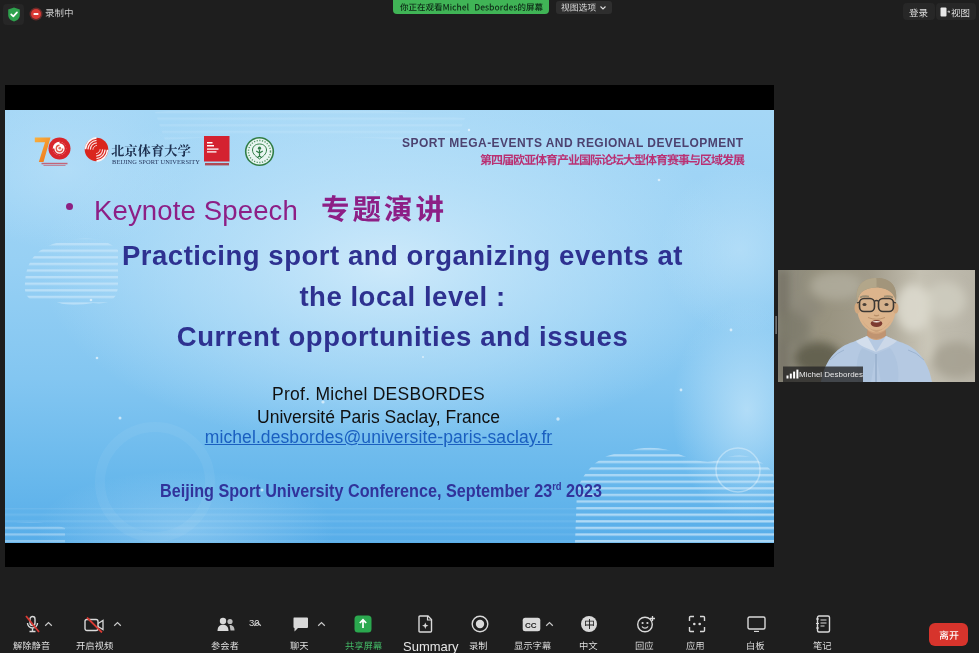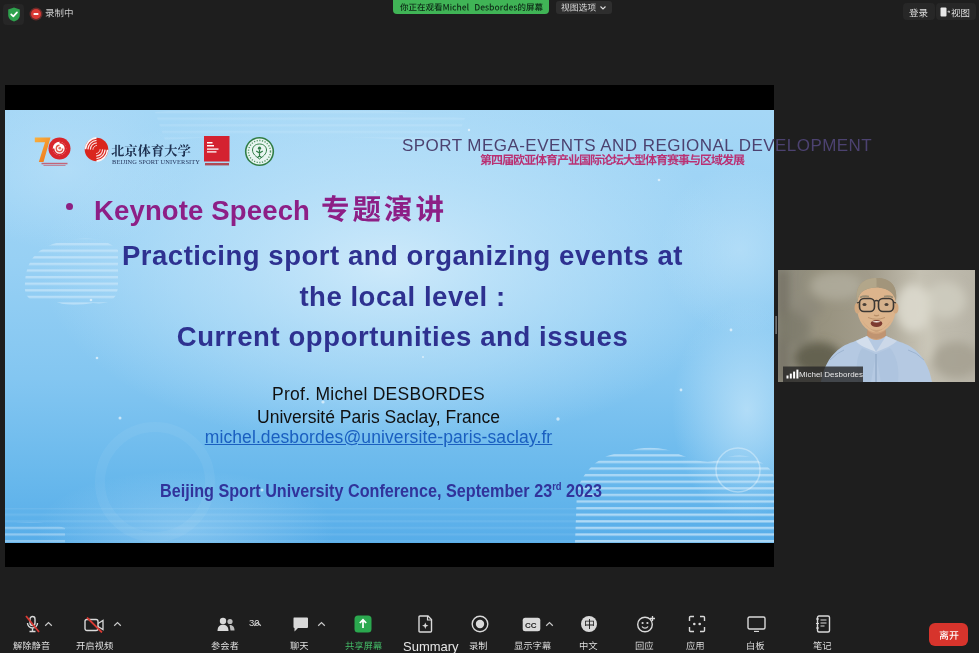--- a/index.html
+++ b/index.html
@@ -134,23 +134,23 @@
       </g>
 </svg>
 <svg class="abs" style="left:244px;top:136px" width="31" height="31" viewBox="0 0 31 31">
 <circle cx="15.5" cy="15.5" r="14.2" fill="#eef7f0" opacity="0.9"></circle>
 <circle cx="15.5" cy="15.5" r="13.8" fill="none" stroke="#2f7d46" stroke-width="1.6"></circle>
 <circle cx="15.5" cy="15.5" r="11" fill="none" stroke="#2f7d46" stroke-width="1.4" stroke-dasharray="1.2 1.5" opacity="0.8"></circle>
 <path d="M15.5 8 C11 8 8.5 11 8.5 14 C8.5 18 12 20.5 15.5 23 C19 20.5 22.5 18 22.5 14 C22.5 11 20 8 15.5 8 Z" fill="none" stroke="#2f7d46" stroke-width="1"></path>
 <circle cx="15.5" cy="12.2" r="1.6" fill="#2f7d46"></circle>
 <path d="M15.5 14 L15.5 20 M12.2 15 L15.5 17 L18.8 15 M13.5 21.5 L15.5 20 L17.5 21.5" stroke="#2f7d46" stroke-width="1.2" fill="none"></path>
 </svg>
-<div class="abs" id="hdren" style="left:402px;top:135.5px;font-size:17px;font-weight:normal;letter-spacing:0.45px;color:#4c4270;white-space:nowrap">SPORT MEGA-EVENTS AND REGIONAL DEVELOPMENT</div><svg style="position:absolute;left:480.0px;top:151.3px;" width="266" height="17" viewBox="0 0 266 17">
+<div class="abs" id="hdren" style="left:402px;top:135.5px;font-size:12px;font-weight:bold;letter-spacing:0.45px;color:#4c4270;white-space:nowrap">SPORT MEGA-EVENTS AND REGIONAL DEVELOPMENT</div><svg style="position:absolute;left:480.0px;top:151.3px;" width="266" height="17" viewBox="0 0 266 17">
       <path transform="translate(0,13.2)" d="M7.2 -10.3C6.9 -9.2 6.3 -8.2 5.6 -7.5C5.9 -7.4 6.4 -7.1 6.7 -6.9H3.8L5.0 -7.3C4.9 -7.6 4.8 -7.9 4.6 -8.2H6.2V-9.3H3.4C3.5 -9.5 3.6 -9.7 3.7 -9.9L2.4 -10.3C2.0 -9.2 1.2 -8.1 0.4 -7.4C0.7 -7.3 1.2 -7.0 1.5 -6.8V-5.7H5.2V-5.0H1.9C1.8 -4.0 1.7 -2.7 1.5 -1.9H4.1C3.1 -1.1 1.8 -0.5 0.6 -0.1C0.9 0.2 1.3 0.7 1.5 1.0C2.8 0.5 4.1 -0.3 5.2 -1.3V1.1H6.6V-1.9H9.5C9.4 -1.2 9.3 -0.9 9.2 -0.8C9.1 -0.7 9.0 -0.7 8.8 -0.7C8.5 -0.7 8.0 -0.7 7.5 -0.7C7.8 -0.4 7.9 0.2 7.9 0.6C8.6 0.6 9.1 0.6 9.5 0.6C9.8 0.5 10.1 0.4 10.4 0.1C10.7 -0.2 10.8 -1.0 11.0 -2.6C11.0 -2.7 11.0 -3.1 11.0 -3.1H6.6V-3.8H10.4V-6.9H9.2L10.4 -7.4C10.3 -7.6 10.1 -7.9 9.9 -8.2H11.6V-9.3H8.4C8.4 -9.5 8.5 -9.7 8.6 -10.0ZM3.2 -3.8H5.2V-3.1H3.1ZM6.6 -5.7H9.0V-5.0H6.6ZM1.7 -6.9C2.1 -7.2 2.4 -7.7 2.8 -8.2H3.1C3.4 -7.8 3.7 -7.2 3.8 -6.9ZM6.9 -6.9C7.2 -7.2 7.5 -7.7 7.8 -8.2H8.3C8.7 -7.8 9.0 -7.2 9.2 -6.9Z M11.9 -9.2V0.7H13.4V-0.1H20.5V0.6H22.1V-9.2ZM13.4 -1.5V-3.2C13.7 -2.9 14.0 -2.4 14.2 -2.1C16.1 -3.1 16.3 -4.9 16.4 -7.8H17.5V-4.6C17.5 -3.4 17.8 -2.8 18.9 -2.8C19.1 -2.8 19.7 -2.8 20.0 -2.8C20.2 -2.8 20.4 -2.8 20.5 -2.9V-1.5ZM13.4 -3.2V-7.8H15.0C14.9 -5.4 14.8 -4.1 13.4 -3.2ZM18.9 -7.8H20.5V-4.1C20.3 -4.0 20.1 -4.0 19.9 -4.0C19.7 -4.0 19.3 -4.0 19.1 -4.0C18.9 -4.0 18.9 -4.2 18.9 -4.6Z M25.4 -4.8V1.1H26.8V0.7H31.5V1.1H33.0V-4.8H29.8V-6.0H32.8V-9.6H23.6V-6.1C23.6 -4.2 23.5 -1.5 22.3 0.3C22.6 0.5 23.3 0.8 23.5 1.1C24.8 -0.9 25.0 -3.9 25.0 -6.0H28.4V-4.8ZM25.0 -8.3H31.3V-7.3H25.0ZM28.4 -1.5V-0.6H26.8V-1.5ZM29.8 -1.5H31.5V-0.6H29.8ZM28.4 -2.7H26.8V-3.6H28.4ZM29.8 -2.7V-3.6H31.5V-2.7Z M36.4 -4.2C36.1 -3.5 35.6 -2.8 35.2 -2.2V-6.3C35.6 -5.6 36.0 -4.9 36.4 -4.2ZM39.1 -9.4H33.8V0.6H39.0V0.4C39.3 0.6 39.5 0.9 39.6 1.2C40.6 0.2 41.3 -0.9 41.6 -2.0C42.1 -0.8 42.8 0.2 43.8 1.1C43.9 0.7 44.4 0.2 44.7 -0.0C43.3 -1.2 42.6 -2.5 42.1 -4.8C42.1 -5.1 42.1 -5.4 42.1 -5.7V-6.6H40.8V-5.7C40.8 -4.2 40.6 -2.0 39.0 -0.3V-0.7H35.2V-1.5C35.4 -1.3 35.7 -1.1 35.9 -0.9C36.3 -1.5 36.8 -2.1 37.2 -2.9C37.5 -2.3 37.7 -1.7 37.9 -1.2L39.1 -1.9C38.9 -2.6 38.4 -3.5 37.9 -4.4C38.3 -5.4 38.6 -6.4 38.9 -7.5L37.6 -7.8C37.5 -7.1 37.3 -6.4 37.0 -5.7C36.6 -6.3 36.2 -6.9 35.8 -7.4L35.2 -7.1V-8.1H39.1ZM40.2 -10.2C39.9 -8.4 39.4 -6.7 38.6 -5.7C38.9 -5.5 39.5 -5.1 39.8 -4.9C40.2 -5.5 40.5 -6.3 40.8 -7.2H43.2C43.0 -6.4 42.8 -5.7 42.6 -5.1L43.7 -4.8C44.1 -5.7 44.5 -7.0 44.7 -8.2L43.8 -8.5L43.6 -8.5H41.2C41.3 -9.0 41.4 -9.5 41.5 -10.0Z M44.8 -6.4C45.3 -5.0 46.0 -3.2 46.2 -2.1L47.6 -2.7C47.3 -3.8 46.6 -5.5 46.1 -6.9ZM44.8 -9.5V-8.1H47.7V-0.9H44.4V0.5H55.6V-0.9H52.2V-2.7L53.5 -2.2C54.0 -3.3 54.6 -4.9 55.1 -6.4L53.6 -6.9C53.3 -5.5 52.7 -3.8 52.2 -2.7V-8.1H55.3V-9.5ZM49.3 -0.9V-8.1H50.6V-0.9Z M57.7 -10.2C57.1 -8.4 56.2 -6.7 55.2 -5.6C55.4 -5.3 55.8 -4.5 55.9 -4.1C56.2 -4.4 56.4 -4.7 56.7 -5.1V1.1H58.0V-7.4C58.4 -8.2 58.8 -9.0 59.0 -9.7ZM58.7 -8.1V-6.7H61.1C60.4 -4.8 59.3 -2.9 58.1 -1.8C58.4 -1.5 58.9 -1.0 59.1 -0.7C59.5 -1.1 59.9 -1.5 60.2 -2.1V-0.9H61.8V1.0H63.2V-0.9H64.8V-2.0C65.1 -1.5 65.4 -1.1 65.8 -0.7C66.0 -1.1 66.5 -1.6 66.9 -1.8C65.7 -3.0 64.6 -4.8 63.9 -6.7H66.5V-8.1H63.2V-10.1H61.8V-8.1ZM61.8 -2.2H60.3C60.9 -3.1 61.4 -4.2 61.8 -5.3ZM63.2 -2.2V-5.4C63.6 -4.2 64.1 -3.2 64.7 -2.2Z M74.4 -4.0V-3.4H69.6V-4.0ZM68.2 -5.1V1.1H69.6V-0.9H74.4V-0.3C74.4 -0.1 74.4 -0.0 74.1 -0.0C73.9 -0.0 72.9 -0.0 72.1 -0.1C72.3 0.2 72.5 0.7 72.6 1.1C73.8 1.1 74.6 1.1 75.1 0.9C75.7 0.7 75.9 0.4 75.9 -0.3V-5.1ZM69.6 -2.4H74.4V-1.8H69.6ZM71.0 -10.0 71.4 -9.2H66.7V-7.9H69.2C68.8 -7.6 68.4 -7.3 68.2 -7.2C67.9 -7.0 67.7 -6.9 67.4 -6.8C67.6 -6.4 67.8 -5.7 67.9 -5.4C68.4 -5.6 69.2 -5.6 75.0 -6.0C75.3 -5.7 75.5 -5.4 75.7 -5.2L76.9 -6.1C76.4 -6.6 75.5 -7.3 74.7 -7.9H77.4V-9.2H73.1C72.9 -9.6 72.6 -10.0 72.4 -10.4ZM73.1 -7.6 73.7 -7.1 70.0 -6.9C70.5 -7.2 70.9 -7.5 71.4 -7.9H73.6Z M81.8 -9.9C82.0 -9.6 82.2 -9.3 82.4 -9.0H78.2V-7.6H81.0L80.0 -7.1C80.3 -6.7 80.6 -6.1 80.8 -5.7H78.3V-4.0C78.3 -2.8 78.2 -1.0 77.3 0.2C77.6 0.4 78.3 0.9 78.5 1.2C79.6 -0.2 79.8 -2.5 79.8 -4.0V-4.3H88.2V-5.7H85.7L86.7 -7.1L85.1 -7.6C84.9 -7.0 84.5 -6.2 84.2 -5.7H81.4L82.2 -6.0C82.1 -6.5 81.7 -7.1 81.3 -7.6H88.0V-9.0H84.1C83.9 -9.3 83.6 -9.9 83.3 -10.2Z M88.8 -7.3C89.3 -5.8 90.0 -3.9 90.2 -2.7L91.6 -3.2C91.3 -4.4 90.7 -6.2 90.1 -7.7ZM98.0 -7.6C97.6 -6.2 96.9 -4.5 96.3 -3.4V-10.0H94.8V-0.9H93.2V-10.0H91.7V-0.9H88.6V0.5H99.4V-0.9H96.3V-3.2L97.4 -2.6C98.0 -3.8 98.8 -5.5 99.3 -7.0Z M101.9 -2.7V-1.5H108.1V-2.7H107.3L107.9 -3.1C107.7 -3.4 107.3 -3.8 107.0 -4.2H107.6V-5.4H105.6V-6.5H107.9V-7.8H102.0V-6.5H104.3V-5.4H102.3V-4.2H104.3V-2.7ZM106.0 -3.8C106.3 -3.5 106.6 -3.0 106.8 -2.7H105.6V-4.2H106.7ZM99.9 -9.7V1.1H101.4V0.5H108.5V1.1H110.1V-9.7ZM101.4 -0.9V-8.4H108.5V-0.9Z M115.6 -9.5V-8.1H120.9V-9.5ZM119.3 -3.8C119.8 -2.5 120.2 -0.9 120.4 0.0L121.7 -0.4C121.5 -1.4 121.0 -3.0 120.5 -4.2ZM115.6 -4.1C115.3 -2.9 114.8 -1.6 114.2 -0.8C114.5 -0.6 115.0 -0.2 115.3 -0.0C115.9 -0.9 116.5 -2.4 116.9 -3.8ZM110.8 -9.7V1.1H112.2V-8.4H113.3C113.1 -7.6 112.8 -6.7 112.5 -5.9C113.3 -5.1 113.4 -4.3 113.4 -3.7C113.4 -3.4 113.4 -3.1 113.2 -3.0C113.1 -2.9 113.0 -2.9 112.9 -2.9C112.7 -2.9 112.5 -2.9 112.3 -2.9C112.5 -2.6 112.7 -2.0 112.7 -1.7C113.0 -1.7 113.3 -1.7 113.5 -1.7C113.8 -1.8 114.0 -1.8 114.2 -2.0C114.7 -2.3 114.8 -2.8 114.8 -3.6C114.8 -4.3 114.7 -5.1 113.9 -6.1C114.2 -7.0 114.7 -8.2 115.0 -9.2L114.0 -9.8L113.8 -9.7ZM115.0 -6.6V-5.2H117.4V-0.6C117.4 -0.5 117.3 -0.4 117.2 -0.4C117.0 -0.4 116.5 -0.4 116.0 -0.4C116.2 0.0 116.4 0.6 116.5 1.1C117.3 1.1 117.9 1.0 118.3 0.8C118.8 0.6 118.9 0.1 118.9 -0.6V-5.2H121.5V-6.6Z M122.0 -9.1C122.8 -8.5 123.8 -7.7 124.2 -7.1L125.2 -8.2C124.7 -8.7 123.6 -9.5 122.9 -10.1ZM130.6 -5.3C129.8 -4.7 128.7 -4.1 127.7 -3.6V-5.7H126.8C127.6 -6.5 128.3 -7.4 128.9 -8.3C129.7 -6.9 130.8 -5.6 131.9 -4.8C132.1 -5.2 132.6 -5.7 132.9 -6.0C131.7 -6.8 130.4 -8.2 129.7 -9.6L129.8 -10.0L128.3 -10.2C127.7 -8.8 126.5 -7.1 124.7 -5.8C125.0 -5.6 125.5 -5.0 125.7 -4.7C125.9 -4.9 126.1 -5.0 126.3 -5.2V-1.1C126.3 0.3 126.7 0.7 128.3 0.7C128.7 0.7 130.2 0.7 130.5 0.7C131.9 0.7 132.3 0.2 132.5 -1.7C132.1 -1.8 131.5 -2.0 131.2 -2.2C131.1 -0.8 131.0 -0.6 130.4 -0.6C130.0 -0.6 128.8 -0.6 128.5 -0.6C127.8 -0.6 127.7 -0.6 127.7 -1.2V-2.2C128.9 -2.7 130.4 -3.4 131.5 -4.0ZM121.4 -6.5V-5.1H123.1V-1.3C123.1 -0.7 122.7 -0.2 122.5 0.0C122.7 0.2 123.1 0.7 123.2 1.0C123.4 0.7 123.8 0.4 125.9 -1.4C125.7 -1.7 125.5 -2.2 125.4 -2.6L124.4 -1.8V-6.5Z M137.1 -9.4V-8.0H142.9V-9.4ZM136.8 0.7C137.2 0.5 137.8 0.4 141.9 -0.1C142.0 0.3 142.2 0.7 142.3 1.0L143.7 0.4C143.3 -0.6 142.5 -2.2 141.9 -3.4L140.6 -3.0L141.3 -1.4L138.4 -1.1C139.1 -2.1 139.7 -3.3 140.2 -4.6H143.5V-6.0H136.5V-4.6H138.4C138.0 -3.2 137.3 -2.0 137.1 -1.6C136.8 -1.2 136.5 -0.9 136.3 -0.8C136.4 -0.4 136.7 0.3 136.8 0.7ZM132.3 -1.7 132.7 -0.2C133.8 -0.7 135.3 -1.4 136.6 -2.1L136.3 -3.3L135.2 -2.9V-6.0H136.4V-7.4H135.2V-10.0H133.7V-7.4H132.4V-6.0H133.7V-2.2C133.2 -2.0 132.7 -1.8 132.3 -1.7Z M148.2 -10.2C148.2 -9.2 148.2 -8.1 148.1 -7.0H143.7V-5.5H147.8C147.3 -3.4 146.2 -1.4 143.4 -0.2C143.9 0.1 144.3 0.6 144.5 1.0C147.1 -0.2 148.4 -2.1 149.0 -4.1C150.0 -1.7 151.4 0.0 153.5 1.0C153.8 0.6 154.3 -0.0 154.6 -0.3C152.4 -1.2 150.9 -3.1 150.1 -5.5H154.4V-7.0H149.6C149.7 -8.1 149.7 -9.2 149.8 -10.2Z M161.3 -9.5V-5.4H162.7V-9.5ZM163.5 -10.1V-4.9C163.5 -4.8 163.5 -4.7 163.3 -4.7C163.1 -4.7 162.5 -4.7 162.0 -4.7C162.2 -4.4 162.4 -3.8 162.4 -3.5C163.3 -3.5 163.9 -3.5 164.3 -3.7C164.8 -3.9 164.9 -4.2 164.9 -4.9V-10.1ZM158.4 -8.5V-7.2H157.3V-8.5ZM155.8 -2.9V-1.6H159.3V-0.6H154.6V0.7H165.4V-0.6H160.7V-1.6H164.2V-2.9H160.7V-3.9H159.7V-6.0H160.8V-7.2H159.7V-8.5H160.6V-9.8H155.1V-8.5H156.0V-7.2H154.7V-6.0H155.9C155.7 -5.4 155.3 -4.8 154.4 -4.3C154.7 -4.1 155.2 -3.6 155.4 -3.3C156.6 -4.0 157.1 -5.0 157.3 -6.0H158.4V-3.7H159.3V-2.9Z M167.7 -10.2C167.1 -8.4 166.2 -6.7 165.2 -5.6C165.4 -5.3 165.8 -4.5 165.9 -4.1C166.2 -4.4 166.4 -4.7 166.7 -5.1V1.1H168.0V-7.4C168.4 -8.2 168.8 -9.0 169.0 -9.7ZM168.7 -8.1V-6.7H171.1C170.4 -4.8 169.3 -2.9 168.1 -1.8C168.4 -1.5 168.9 -1.0 169.1 -0.7C169.5 -1.1 169.9 -1.5 170.2 -2.1V-0.9H171.8V1.0H173.2V-0.9H174.8V-2.0C175.1 -1.5 175.4 -1.1 175.8 -0.7C176.0 -1.1 176.5 -1.6 176.9 -1.8C175.7 -3.0 174.6 -4.8 173.9 -6.7H176.5V-8.1H173.2V-10.1H171.8V-8.1ZM171.8 -2.2H170.3C170.9 -3.1 171.4 -4.2 171.8 -5.3ZM173.2 -2.2V-5.4C173.6 -4.2 174.1 -3.2 174.7 -2.2Z M184.4 -4.0V-3.4H179.6V-4.0ZM178.2 -5.1V1.1H179.6V-0.9H184.4V-0.3C184.4 -0.1 184.4 -0.0 184.1 -0.0C183.9 -0.0 182.9 -0.0 182.1 -0.1C182.3 0.2 182.5 0.7 182.6 1.1C183.8 1.1 184.6 1.1 185.1 0.9C185.7 0.7 185.9 0.4 185.9 -0.3V-5.1ZM179.6 -2.4H184.4V-1.8H179.6ZM181.0 -10.0 181.4 -9.2H176.7V-7.9H179.2C178.8 -7.6 178.4 -7.3 178.2 -7.2C177.9 -7.0 177.7 -6.9 177.4 -6.8C177.6 -6.4 177.8 -5.7 177.9 -5.4C178.4 -5.6 179.2 -5.6 185.0 -6.0C185.3 -5.7 185.5 -5.4 185.7 -5.2L186.9 -6.1C186.4 -6.6 185.5 -7.3 184.7 -7.9H187.4V-9.2H183.1C182.9 -9.6 182.6 -10.0 182.4 -10.4ZM183.1 -7.6 183.7 -7.1 180.0 -6.9C180.5 -7.2 180.9 -7.5 181.4 -7.9H183.6Z M192.4 -2.3C192.1 -0.9 191.2 -0.3 187.6 -0.0C187.8 0.2 188.0 0.7 188.1 1.0C192.2 0.6 193.4 -0.3 193.9 -2.3ZM193.2 -0.5C194.7 -0.1 196.8 0.6 197.8 1.1L198.6 0.1C197.9 -0.2 196.8 -0.6 195.8 -0.9H196.7V-2.7C197.1 -2.6 197.5 -2.4 197.8 -2.3C198.0 -2.6 198.4 -3.1 198.7 -3.4C197.9 -3.6 197.1 -3.9 196.4 -4.3H198.3V-5.3H195.4V-5.8H197.0V-6.5H195.4V-7.0H197.0V-7.4H198.3V-9.5H194.0C193.9 -9.8 193.7 -10.1 193.6 -10.4L192.1 -10.0C192.2 -9.8 192.3 -9.6 192.4 -9.5H187.8V-7.4H189.0V-7.0H190.6V-6.5H189.1V-5.8H190.6V-5.3H187.7V-4.3H190.0C189.2 -3.8 188.2 -3.4 187.3 -3.2C187.6 -2.9 187.9 -2.4 188.1 -2.1C188.6 -2.3 189.1 -2.5 189.5 -2.7V-0.8H190.8V-2.6H195.4V-1.0C194.9 -1.2 194.4 -1.3 193.9 -1.4ZM194.1 -8.2V-7.8H191.9V-8.2H190.6V-7.8H189.1V-8.4H196.9V-7.8H195.4V-8.2ZM191.9 -7.0H194.1V-6.5H191.9ZM191.9 -5.8H194.1V-5.3H191.9ZM191.6 -4.3H194.6C194.8 -4.1 195.1 -3.9 195.4 -3.6H190.9C191.2 -3.9 191.4 -4.1 191.6 -4.3Z M199.6 -1.7V-0.7H203.2V-0.3C203.2 -0.1 203.1 -0.0 202.9 0.0C202.7 0.0 202.0 0.0 201.4 -0.0C201.6 0.3 201.8 0.8 201.9 1.1C202.9 1.1 203.6 1.1 204.0 0.9C204.5 0.7 204.7 0.4 204.7 -0.3V-0.7H206.8V-0.2H208.3V-2.3H209.6V-3.4H208.3V-4.9H204.7V-5.4H208.1V-7.8H204.7V-8.3H209.3V-9.4H204.7V-10.2H203.2V-9.4H198.7V-8.3H203.2V-7.8H200.0V-5.4H203.2V-4.9H199.7V-3.9H203.2V-3.4H198.5V-2.3H203.2V-1.7ZM201.3 -6.9H203.2V-6.3H201.3ZM204.7 -6.9H206.6V-6.3H204.7ZM204.7 -3.9H206.8V-3.4H204.7ZM204.7 -2.3H206.8V-1.7H204.7Z M209.6 -3.1V-1.8H217.1V-3.1ZM212.0 -10.0C211.7 -8.2 211.2 -5.8 210.9 -4.4L212.1 -4.4H212.4H218.4C218.2 -2.1 217.9 -0.9 217.5 -0.6C217.3 -0.5 217.1 -0.5 216.8 -0.5C216.4 -0.5 215.4 -0.5 214.5 -0.5C214.8 -0.1 215.0 0.5 215.0 0.9C215.9 0.9 216.8 1.0 217.3 0.9C217.9 0.9 218.3 0.7 218.7 0.3C219.3 -0.3 219.6 -1.7 219.9 -5.1C219.9 -5.3 220.0 -5.7 220.0 -5.7H212.7L213.0 -7.4H219.7V-8.7H213.3L213.5 -9.9Z M231.2 -9.7H221.0V0.7H231.5V-0.6H222.4V-8.3H231.2ZM223.2 -6.7C224.0 -6.0 224.9 -5.3 225.8 -4.5C224.8 -3.6 223.7 -2.9 222.7 -2.3C223.0 -2.0 223.5 -1.5 223.8 -1.2C224.8 -1.8 225.9 -2.6 226.9 -3.6C227.8 -2.7 228.7 -1.8 229.2 -1.2L230.4 -2.3C229.8 -2.9 228.8 -3.7 227.9 -4.6C228.7 -5.4 229.4 -6.4 230.0 -7.4L228.6 -7.9C228.1 -7.1 227.5 -6.2 226.8 -5.5C225.9 -6.2 224.9 -6.9 224.2 -7.5Z M236.4 -5.3H237.3V-3.9H236.4ZM235.3 -6.4V-2.8H238.4V-6.4ZM231.3 -1.8 231.9 -0.4C232.8 -0.9 234.0 -1.6 235.1 -2.2L234.7 -3.5L233.8 -3.0V-6.0H234.8V-7.3H233.8V-10.0H232.5V-7.3H231.4V-6.0H232.5V-2.4C232.1 -2.1 231.6 -2.0 231.3 -1.8ZM241.1 -6.4C240.9 -5.7 240.7 -4.9 240.4 -4.2C240.3 -5.1 240.2 -6.2 240.2 -7.2H242.5V-8.5H242.0L242.5 -9.0C242.2 -9.4 241.6 -9.9 241.2 -10.2L240.4 -9.5C240.7 -9.2 241.1 -8.9 241.4 -8.5H240.1C240.1 -9.1 240.1 -9.6 240.1 -10.2H238.8L238.8 -8.5H234.9V-7.2H238.8C238.9 -5.4 239.1 -3.6 239.3 -2.2C239.2 -1.9 239.0 -1.7 238.8 -1.5L238.7 -2.5C237.2 -2.1 235.6 -1.8 234.6 -1.6L234.9 -0.2C236.0 -0.5 237.3 -0.8 238.6 -1.2C238.1 -0.7 237.6 -0.3 237.0 0.1C237.3 0.3 237.9 0.8 238.1 1.0C238.7 0.6 239.3 0.0 239.8 -0.6C240.1 0.4 240.6 1.1 241.3 1.1C242.2 1.1 242.6 0.6 242.8 -1.0C242.5 -1.2 242.1 -1.5 241.8 -1.8C241.8 -0.7 241.7 -0.3 241.5 -0.3C241.2 -0.3 240.9 -0.9 240.7 -2.0C241.4 -3.2 242.0 -4.6 242.3 -6.2Z M250.0 -9.5C250.5 -9.0 251.1 -8.2 251.4 -7.8L252.6 -8.5C252.3 -8.9 251.6 -9.7 251.1 -10.2ZM243.6 -6.0C243.7 -6.2 244.2 -6.3 244.9 -6.3H246.4C245.7 -4.0 244.4 -2.2 242.2 -1.0C242.6 -0.7 243.1 -0.2 243.3 0.1C244.7 -0.7 245.8 -1.7 246.7 -3.0C247.0 -2.4 247.5 -1.8 248.0 -1.3C247.0 -0.8 246.0 -0.4 244.8 -0.2C245.1 0.1 245.4 0.7 245.6 1.1C246.9 0.8 248.1 0.3 249.1 -0.4C250.2 0.3 251.4 0.8 252.8 1.1C253.0 0.7 253.4 0.1 253.7 -0.2C252.4 -0.4 251.3 -0.8 250.4 -1.3C251.3 -2.2 252.1 -3.4 252.6 -4.9L251.6 -5.4L251.3 -5.3H247.8C247.9 -5.6 248.0 -5.9 248.1 -6.3H253.3L253.4 -7.7H248.5C248.7 -8.4 248.8 -9.2 248.9 -10.0L247.3 -10.3C247.2 -9.4 247.0 -8.5 246.8 -7.7H245.2C245.5 -8.3 245.8 -9.0 246.0 -9.7L244.5 -9.9C244.3 -9.0 243.8 -8.1 243.7 -7.8C243.5 -7.5 243.3 -7.4 243.1 -7.3C243.3 -7.0 243.5 -6.3 243.6 -6.0ZM249.1 -2.1C248.5 -2.7 248.0 -3.2 247.6 -3.9H250.6C250.2 -3.2 249.7 -2.6 249.1 -2.1Z M256.9 1.2V1.1C257.2 1.0 257.6 0.9 260.2 0.3C260.2 0.0 260.3 -0.5 260.4 -0.9L258.3 -0.5V-2.4H259.6C260.4 -0.6 261.7 0.5 263.8 1.1C264.0 0.7 264.3 0.2 264.6 -0.1C263.8 -0.3 263.1 -0.5 262.5 -0.9C263.0 -1.1 263.6 -1.5 264.1 -1.8L263.2 -2.4H264.5V-3.6H262.2V-4.4H264.0V-5.6H262.2V-6.5H263.8V-9.7H254.5V-6.1C254.5 -4.2 254.5 -1.5 253.3 0.4C253.6 0.5 254.3 0.9 254.5 1.1C255.8 -0.9 256.0 -4.0 256.0 -6.1V-6.5H257.8V-5.6H256.3V-4.4H257.8V-3.6H256.0V-2.4H257.0V-1.1C257.0 -0.5 256.6 -0.2 256.4 -0.0C256.6 0.3 256.8 0.8 256.9 1.2ZM259.1 -4.4H260.9V-3.6H259.1ZM259.1 -5.6V-6.5H260.9V-5.6ZM260.9 -2.4H262.8C262.4 -2.1 262.0 -1.8 261.6 -1.6C261.3 -1.8 261.1 -2.1 260.9 -2.4ZM256.0 -8.5H262.4V-7.7H256.0Z" fill="#b93073"></path>
-    </svg><div class="abs" style="left:65.5px;top:203px;width:7px;height:7px;border-radius:50%;background:#8d2182"></div><div class="abs" id="keynote" style="left:94px;top:194.5px;font-size:27.5px;font-weight:bold;letter-spacing:0.15px;color:#8d1f86;white-space:nowrap">Keynote Speech</div><svg style="position:absolute;left:321.0px;top:187.7px;" width="128" height="40" viewBox="0 0 128 40">
+    </svg><div class="abs" style="left:65.5px;top:203px;width:7px;height:7px;border-radius:50%;background:#8d2182"></div><div class="abs" id="keynote" style="left:94px;top:194.5px;font-size:27.5px;font-weight:normal;letter-spacing:0.15px;color:#8d1f86;white-space:nowrap">Keynote Speech</div><svg style="position:absolute;left:321.0px;top:187.7px;" width="128" height="40" viewBox="0 0 128 40">
       <path transform="translate(0,31.4)" d="M11.3 -24.4 10.6 -21.6H3.8V-18.3H9.8L9.1 -15.9H1.4V-12.6H8.2C7.6 -10.6 6.9 -8.7 6.4 -7.1L9.1 -7.1H10.0H19.1C17.8 -5.8 16.5 -4.5 15.1 -3.3C13.0 -4.0 10.7 -4.6 8.8 -5.0L7.0 -2.5C11.6 -1.3 17.7 1.0 20.7 2.7L22.7 -0.3C21.7 -0.8 20.3 -1.4 18.7 -2.0C21.1 -4.3 23.6 -6.8 25.5 -8.9L22.9 -10.4L22.3 -10.2H11.0L11.8 -12.6H26.9V-15.9H12.7L13.4 -18.3H24.8V-21.6H14.2L14.8 -23.9Z M37.1 -17.3H41.3V-16.0H37.1ZM37.1 -20.8H41.3V-19.5H37.1ZM34.1 -23.1V-13.7H44.5V-23.1ZM50.9 -14.7C50.7 -8.0 50.4 -4.8 44.5 -3.1C45.0 -2.6 45.7 -1.5 46.0 -0.9C52.8 -3.0 53.5 -7.0 53.7 -14.7ZM52.3 -4.8C53.9 -3.6 56.1 -1.9 57.1 -0.8L59.1 -2.9C58.0 -3.9 55.8 -5.6 54.2 -6.7ZM34.2 -8.5C34.1 -4.6 33.7 -1.2 32.1 1.0C32.7 1.3 34.0 2.1 34.4 2.5C35.2 1.4 35.8 0.0 36.2 -1.6C38.4 1.5 42.0 2.0 47.2 2.0H58.2C58.3 1.1 58.8 -0.2 59.3 -0.8C57.0 -0.7 49.2 -0.7 47.3 -0.7C44.8 -0.7 42.6 -0.8 41.0 -1.3V-4.7H45.1V-7.2H41.0V-9.5H45.7V-12.0H32.8V-9.5H38.1V-3.0C37.5 -3.5 37.1 -4.2 36.7 -5.0C36.8 -6.1 36.9 -7.2 36.9 -8.3ZM46.5 -18.3V-6.4H49.3V-15.9H55.0V-6.5H57.9V-18.3H52.8L53.8 -20.3H59.0V-23.1H45.6V-20.3H50.4C50.2 -19.6 50.0 -18.9 49.7 -18.3Z M63.7 -13.6C65.2 -12.9 67.2 -11.7 68.2 -11.0L70.1 -13.8C69.0 -14.5 66.9 -15.6 65.5 -16.2ZM64.4 -0.2 67.4 1.9C68.8 -0.9 70.2 -4.1 71.4 -7.1L68.7 -9.1C67.4 -5.9 65.7 -2.4 64.4 -0.2ZM65.4 -21.3C66.8 -20.5 68.9 -19.4 69.8 -18.6L71.6 -21.0V-16.7H73.8V-14.7H78.8V-13.4H72.5V-2.9H76.3C74.8 -1.8 72.2 -0.8 69.9 -0.1C70.6 0.4 71.9 1.7 72.4 2.4C74.8 1.5 77.7 -0.1 79.6 -1.7L76.4 -2.9H83.5L81.5 -1.6C83.5 -0.4 86.3 1.3 87.5 2.4L90.3 0.3C89.0 -0.6 86.8 -1.9 84.9 -2.9H88.7V-13.4H82.1V-14.7H87.3V-16.7H89.7V-21.9H82.3C82.1 -22.7 81.7 -23.7 81.3 -24.5L77.8 -23.9C78.0 -23.3 78.3 -22.6 78.5 -21.9H71.6V-21.5C70.5 -22.2 68.6 -23.2 67.3 -23.8ZM74.7 -17.4V-19.2H86.5V-17.4ZM75.6 -7.0H78.8V-5.5H75.6ZM82.1 -7.0H85.5V-5.5H82.1ZM75.6 -10.9H78.8V-9.3H75.6ZM82.1 -10.9H85.5V-9.3H82.1Z M96.8 -22.1C98.3 -20.6 100.1 -18.4 101.0 -17.1L103.5 -19.3C102.6 -20.6 100.6 -22.6 99.1 -24.0ZM95.5 -15.5V-12.1H98.8V-3.9C98.8 -2.6 97.9 -1.5 97.3 -1.0C97.8 -0.3 98.7 1.2 99.0 2.1C99.5 1.4 100.4 0.6 105.2 -3.4C104.8 -4.1 104.2 -5.4 104.0 -6.4L102.1 -4.9V-15.5ZM115.2 -15.5V-10.2H111.6V-10.8V-15.5ZM108.2 -24.2V-18.8H104.7V-15.5H108.2V-10.8V-10.2H104.1V-6.7H108.0C107.6 -4.1 106.6 -1.5 104.3 0.2C105.1 0.7 106.4 1.8 106.9 2.4C109.9 0.3 111.0 -3.1 111.4 -6.7H115.2V2.5H118.8V-6.7H122.1V-10.2H118.8V-15.5H121.6V-18.8H118.8V-24.3H115.2V-18.8H111.6V-24.2Z" fill="#8d1f86"></path>
     </svg><div class="abs" id="t1" style="left:30px;top:240px;width:745px;text-align:center;font-size:27.5px;font-weight:bold;letter-spacing:0.53px;color:#2e3190;white-space:nowrap">Practicing sport and organizing events at</div><div class="abs" id="t2" style="left:30px;top:280.5px;width:745px;text-align:center;font-size:27.5px;font-weight:bold;letter-spacing:0.53px;color:#2e3190;white-space:nowrap">the local level :</div><div class="abs" id="t3" style="left:30px;top:321px;width:745px;text-align:center;font-size:27.5px;font-weight:bold;letter-spacing:0.6px;color:#2e3190;white-space:nowrap">Current opportunities and issues</div><div class="abs" id="p1" style="left:0px;top:383.5px;width:757px;text-align:center;font-size:17.5px;letter-spacing:0.27px;color:#101010;white-space:nowrap">Prof. Michel DESBORDES</div><div class="abs" id="p2" style="left:0px;top:406.5px;width:757px;text-align:center;font-size:17.5px;color:#101010;white-space:nowrap">Université Paris Saclay, France</div><div class="abs" id="p3" style="left:0px;top:427px;width:757px;text-align:center;font-size:17.5px;letter-spacing:0.1px;color:#1a5fc0;white-space:nowrap"><span style="text-decoration:underline">michel.desbordes@universite-paris-saclay.fr</span></div><div class="abs" id="conf" style="left:0px;top:480px;width:762px;text-align:center;font-size:19px;font-weight:bold;color:#31339b;white-space:nowrap;transform:scaleX(0.852);transform-origin:381px 50%">Beijing Sport University Conference, September 23<sup style="font-size:11px">rd</sup> 2023</div><svg class="abs" style="left:775px;top:316px" width="6" height="18" viewBox="0 0 6 18">
 <rect x="0.5" y="0" width="1.2" height="18" fill="#8f8f8f"></rect>
       <rect x="3.2" y="0" width="1.2" height="18" fill="#8f8f8f"></rect>
 </svg><svg class="abs" style="left:778px;top:270px" width="197" height="112" viewBox="0 0 197 112">
 <defs>
 <linearGradient id="vbg" x1="0" y1="0" x2="1" y2="0">
  <stop offset="0" stop-color="#8a887b"></stop>
           <stop offset="0.22" stop-color="#97927f"></stop>
  <stop offset="0.48" stop-color="#a39d8c"></stop>

